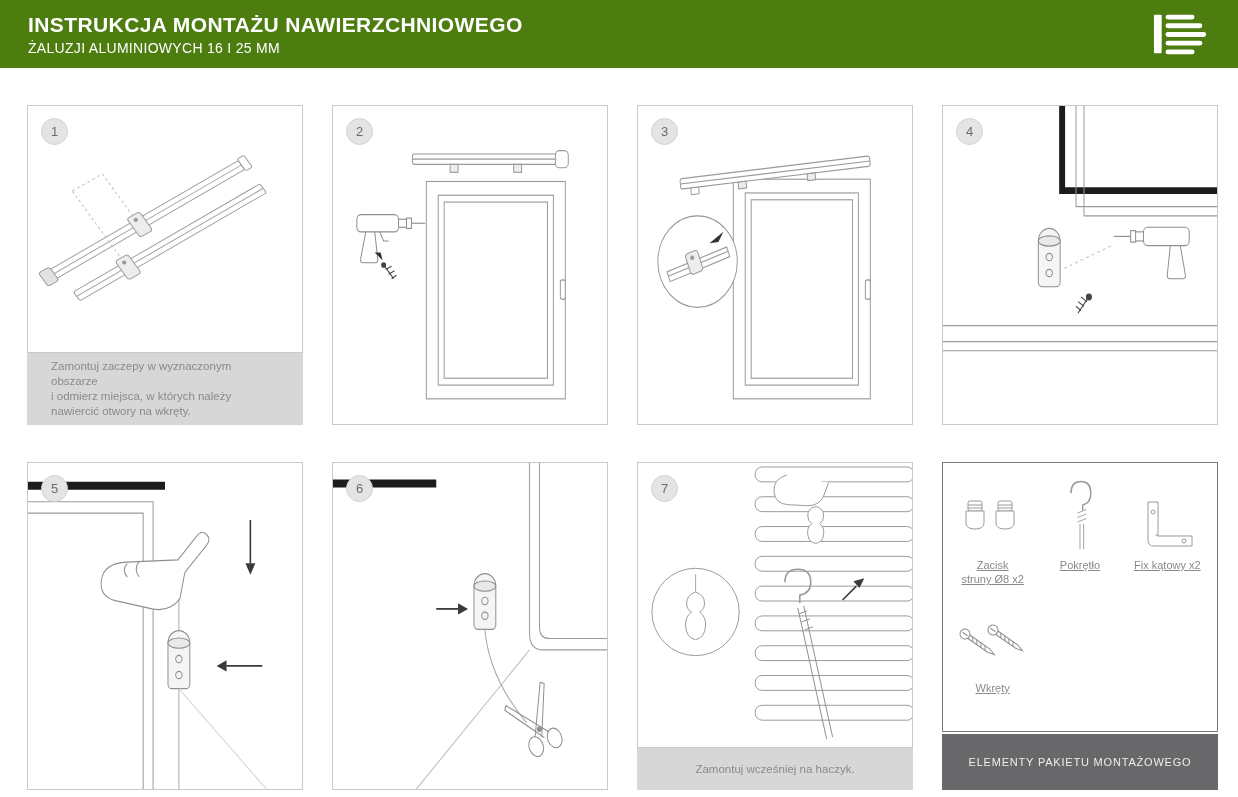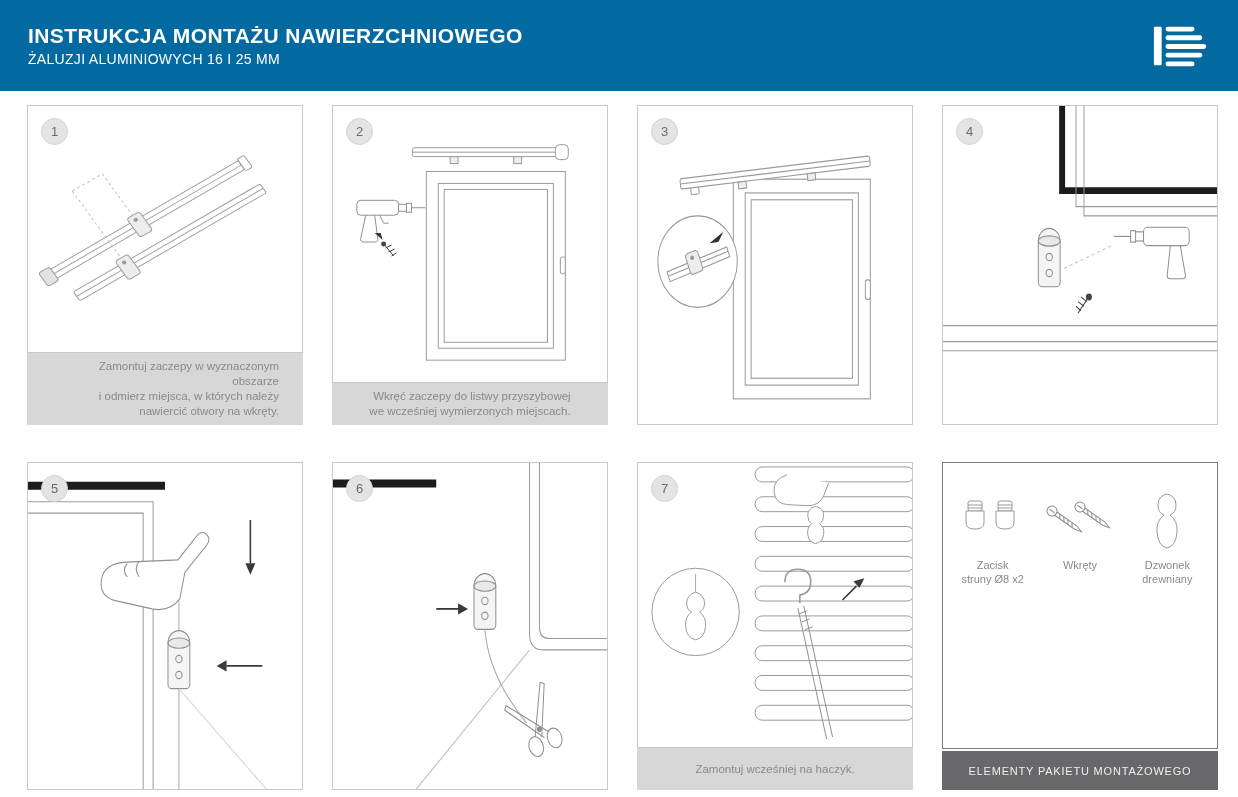--- a/index.html
+++ b/index.html
@@ -1,48 +1,48 @@
 <!DOCTYPE html>
 <html><head>
 <meta charset="utf-8">
 <style>
   html,body{margin:0;padding:0;background:#fff;}
   body{width:1238px;height:797px;font-family:"Liberation Sans",sans-serif;overflow:hidden;position:relative;}
 
   
-  .header{height:91px;background:#0369a1;color:#fff;display:flex;align-items:center;
+  .header{height:68px;background:#4d7c0f;color:#fff;display:flex;align-items:center;
           padding:0 28px;box-sizing:border-box;}
   .header-text{flex:1;}
   .title{font-size:21px;font-weight:bold;letter-spacing:.4px;}
   .subtitle{font-size:14px;margin-top:3px;font-weight:400;letter-spacing:.3px;}
   .logo{width:58px;height:46px;flex:0 0 auto;}
 
   
   .grid{position:absolute;left:27px;top:105px;display:grid;
         grid-template-columns:repeat(4,276px);grid-template-rows:320px 328px;
         column-gap:29px;row-gap:37px;}
   .panel{display:flex;flex-direction:column;}
   .panel-body{flex:1;border:1px solid #c9c9c9;position:relative;background:#fff;overflow:hidden;}
   .badge{position:absolute;top:12px;left:13px;width:25px;height:25px;border-radius:50%;
          background:#e4e4e4;border:1px solid #d2d2d2;color:#6b6b6b;display:flex;
          align-items:center;justify-content:center;font-size:13px;z-index:2;}
   .illus{position:absolute;left:0;top:0;width:100%;height:100%;}
   .caption{background:#d7d7d7;color:#8a8a8a;font-size:11.5px;line-height:1.3;
-           text-align:right;white-space:pre-line;display:flex;align-items:center;
+           text-align:left;white-space:pre-line;display:flex;align-items:center;
            justify-content:center;min-height:42px;padding:6px 24px;box-sizing:border-box;}
 
   
   .parts-body{flex:1;border:1px solid #7c7c7c;display:grid;
               grid-template-columns:repeat(3,1fr);grid-template-rows:1fr 1fr;
               padding:14px 6px 8px;box-sizing:border-box;background:#fff;}
   .part{display:flex;flex-direction:column;align-items:center;justify-content:flex-start;}
   .part-iconbox{height:74px;display:flex;align-items:flex-end;justify-content:center;}
   .part-label{font-size:11px;color:#8a8a8a;text-align:center;white-space:pre-line;
-              margin-top:7px;line-height:1.3;}
-  .parts-footer{height:39px;margin-top:2px;background:#68686a;color:#eee;display:flex;
+              margin-top:7px;line-height:1.3;text-decoration:underline;}
+  .parts-footer{height:56px;margin-top:2px;background:#68686a;color:#eee;display:flex;
                 align-items:center;justify-content:center;font-size:11px;letter-spacing:.8px;}
 </style>
 </head>
 <body>
 
 <header class="header">
   <div class="header-text">
     <div class="title">INSTRUKCJA MONTAŻU NAWIERZCHNIOWEGO</div>
     <div class="subtitle">ŻALUZJI ALUMINIOWYCH 16 I 25 MM</div>
   </div>
@@ -117,22 +117,20 @@
           <path d="M47 110 l4 8 h5"></path>
         </g>
         <g>
           <path d="M42 128 l8 7 l-2 -7 z" fill="#333" stroke="none"></path>
           <path d="M52 140 l9 11" stroke="#444" fill="none"></path>
           <path d="M53 143 l6 -3 M56 147 l6 -3 M59 151 l5 -3" stroke="#444" fill="none"></path>
           <circle cx="51" cy="139" r="2.5" fill="#444"></circle>
         </g>
       </svg>
     </div>
-    <div class="caption">Wkręć zaczepy do listwy przyszybowej
-we wcześniej wymierzonych miejscach.</div>
   </section>
 
   <section class="panel">
     <div class="panel-body">
       <div class="badge">
         <span>3</span>
       </div>
       <svg class="illus" viewBox="0 0 276 278" preserveAspectRatio="none">
         <g stroke="#9a9a9a" fill="none">
           <rect x="96" y="64" width="138" height="192" fill="#fff"></rect>
@@ -308,21 +306,46 @@
               <line x1="36" y1="8" x2="50" y2="8"></line>
               <line x1="36" y1="11" x2="50" y2="11"></line>
               <path d="M34 14 h18 v12 q0 6 -9 6 q-9 0 -9 -6 z"></path>
             </g>
           </svg>
         </div>
         <div class="part-label">Zacisk
 struny Ø8 x2</div>
       </div>
 
-
+      <div class="part">
+        <div class="part-iconbox">
+          <svg width="32" height="74" viewBox="0 0 32 82">
+            <g stroke="#9a9a9a" fill="none">
+              <path d="M6 18 q0 -13 11 -13 q11 0 11 13 q0 11 -9 13 v6" stroke-width="1.6"></path>
+              <path d="M13 40 l10 -4 M13 45 l10 -4 M13 50 l10 -4"></path>
+              <path d="M16 52 v28 M20 52 v28"></path>
+            </g>
+          </svg>
+        </div>
+        <div class="part-label">Pokrętło</div>
+      </div>
+
+      <div class="part">
+        <div class="part-iconbox">
+          <svg width="58" height="52" viewBox="0 0 58 52">
+            <g stroke="#9a9a9a" fill="#fff">
+              <path d="M10 3 h10 v34 h34 v10 H16 q-6 0 -6 -6 z"></path>
+              <path d="M20 37 q-2 0 -2 -2" fill="none"></path>
+              <circle cx="15" cy="13" r="2"></circle>
+              <circle cx="46" cy="42" r="2"></circle>
+            </g>
+          </svg>
+        </div>
+        <div class="part-label">Fix kątowy x2</div>
+      </div>
 
       <div class="part">
         <div class="part-iconbox">
           <svg width="72" height="50" viewBox="0 0 72 50">
             <g stroke="#8f8f8f" fill="#fff">
               <g transform="translate(8 10) rotate(35)">
                 <circle cx="0" cy="0" r="5"></circle>
                 <line x1="-3" y1="0" x2="3" y2="0"></line>
                 <path d="M5 -2 h24 l7 2 l-7 2 h-24 z"></path>
                 <path d="M8 -2 l3 4 M13 -2 l3 4 M18 -2 l3 4 M23 -2 l3 4" fill="none"></path>
@@ -332,28 +355,19 @@
                 <line x1="-3" y1="0" x2="3" y2="0"></line>
                 <path d="M5 -2 h24 l7 2 l-7 2 h-24 z"></path>
                 <path d="M8 -2 l3 4 M13 -2 l3 4 M18 -2 l3 4 M23 -2 l3 4" fill="none"></path>
               </g>
             </g>
           </svg>
         </div>
         <div class="part-label">Wkręty</div>
       </div>
 
-      <div class="part">
-        <div class="part-iconbox">
-          <svg width="30" height="60" viewBox="0 0 30 60">
-            <path d="M15 3 q-9 2 -9 11 q0 8 6 10 q-8 6 -7 17 q1 14 10 16 q9 -2 10 -16 q1 -11 -7 -17 q6 -2 6 -10 q0 -9 -9 -11 z" stroke="#9a9a9a" fill="#fff"></path>
-          </svg>
-        </div>
-        <div class="part-label">Dzwonek
-drewniany</div>
-      </div>
 
 
     </div>
     <div class="parts-footer">ELEMENTY PAKIETU MONTAŻOWEGO</div>
   </section>
 
 </div>
 
 </body></html>

